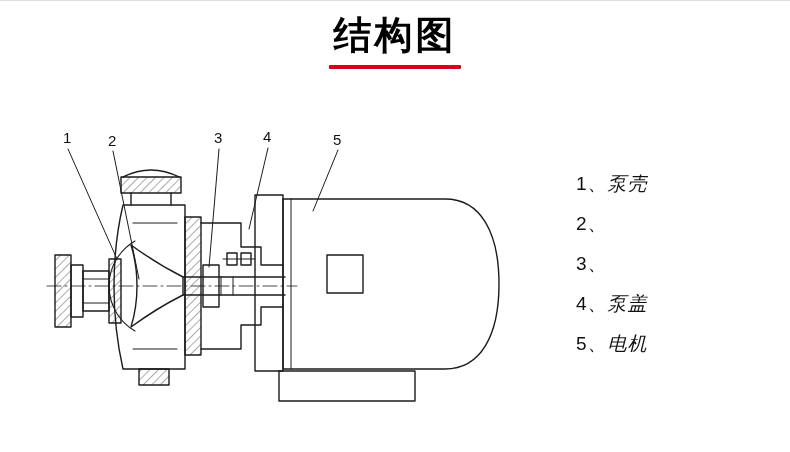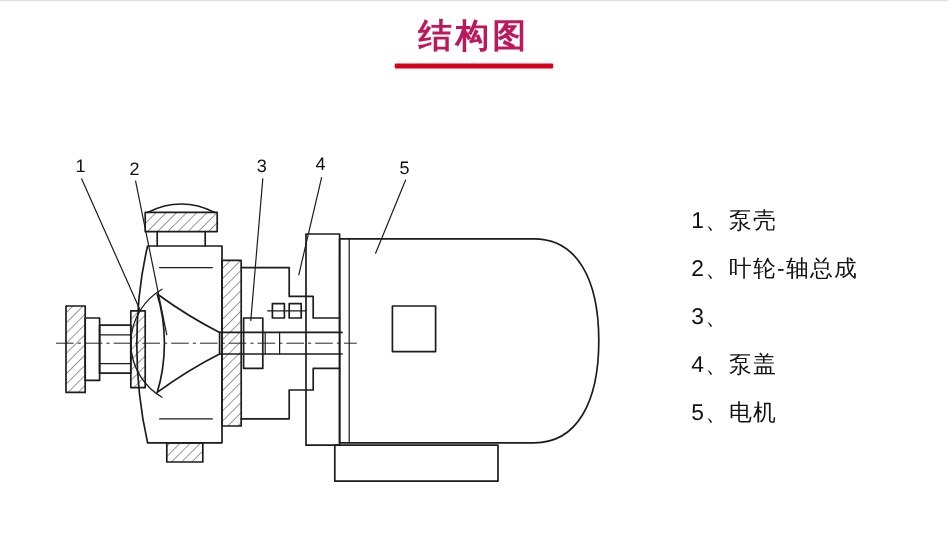--- a/index.html
+++ b/index.html
@@ -2,33 +2,33 @@
 <html><head>
 <meta charset="utf-8">
 <style>
   html,body{margin:0;padding:0;background:#f3f3f3;font-family:"Liberation Sans",sans-serif;}
   .page{
     position:relative;width:790px;height:452px;margin:0 auto;background:#ffffff;
     border-top:1px solid #e0e0e0;border-bottom:1px solid #e0e0e0;overflow:hidden;
   }
   .title-wrap{position:absolute;top:12px;left:0;width:100%;text-align:center;}
   .title{
-    display:inline-block;font-size:28px;font-weight:700;letter-spacing:3px;
-    color:#be185d;line-height:1.2;
+    display:inline-block;font-size:38px;font-weight:700;letter-spacing:3px;
+    color:#000000;line-height:1.2;
   }
   .title-underline{
     width:132px;height:4px;background:#d9001b;margin:6px auto 0 auto;border-radius:1px;
   }
   .diagram{position:absolute;left:35px;top:118px;width:505px;height:315px;}
   .legend{
     position:absolute;left:576px;top:170px;width:200px;color:#111111;
   }
   .legend-row{display:flex;align-items:baseline;height:40px;font-size:19px;letter-spacing:1px;}
   .legend-num{white-space:pre;}
-  .legend-label{white-space:pre;}
+  .legend-label{white-space:pre;font-style:italic;}
   svg text{font-family:"Liberation Sans",sans-serif;}
 </style>
 </head>
 <body>
 
 <div class="page">
 
   <div class="title-wrap">
     <div class="title">结构图</div>
     <div class="title-underline"></div>
@@ -118,21 +118,20 @@
     </g>
   </svg>
 
   <div class="legend">
     <div class="legend-row">
       <span class="legend-num">1、</span>
       <span class="legend-label">泵壳</span>
     </div>
     <div class="legend-row">
       <span class="legend-num">2、</span>
-      <span class="legend-label">叶轮-轴总成</span>
     </div>
     <div class="legend-row">
       <span class="legend-num">3、</span>
     </div>
     <div class="legend-row">
       <span class="legend-num">4、</span>
       <span class="legend-label">泵盖</span>
     </div>
     <div class="legend-row">
       <span class="legend-num">5、</span>

